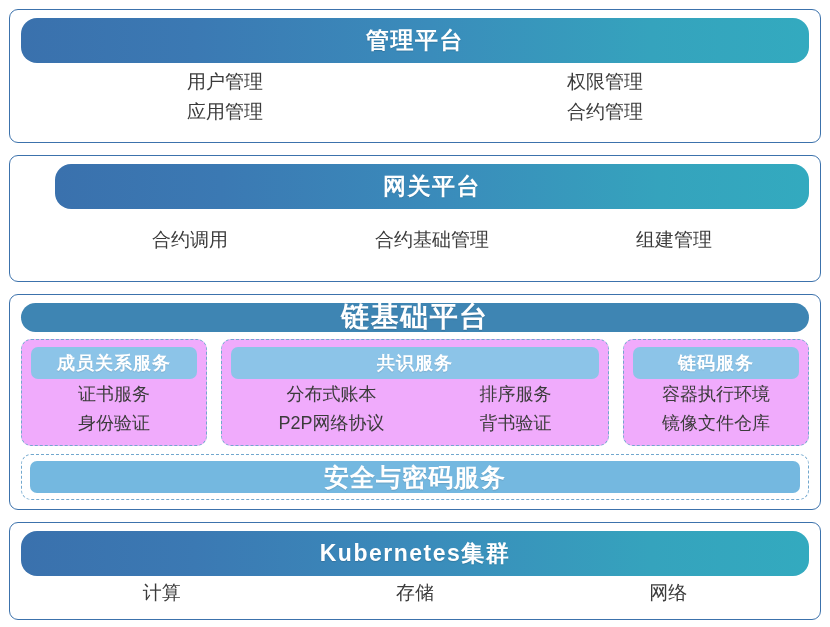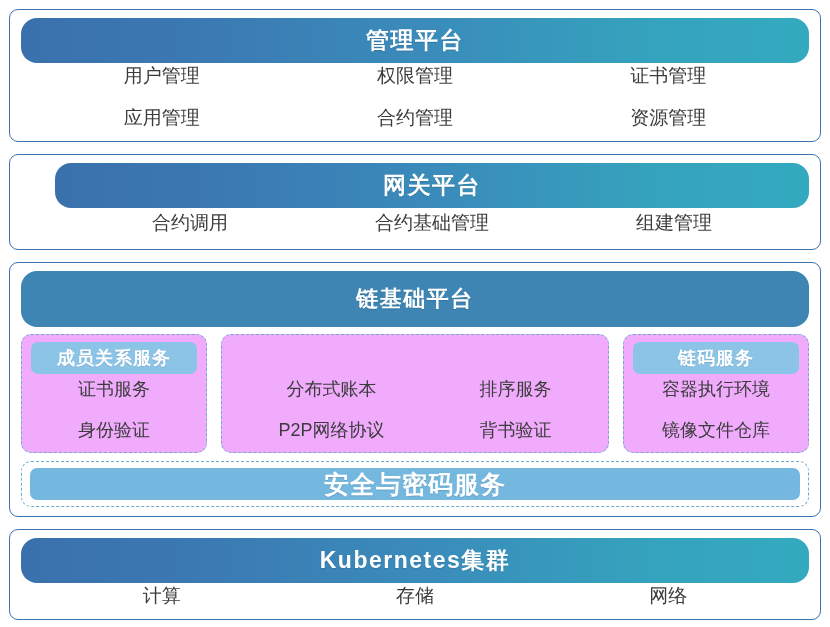--- a/index.html
+++ b/index.html
@@ -53,38 +53,38 @@
     letter-spacing: 1.5px;
     text-shadow: 0 1px 1px rgba(0,0,0,0.13);
   }
   .bar-gradient {
     background: linear-gradient(90deg, #3A71AD 0%, #3B79B3 22%, #3A8CBB 52%, #35A3BD 80%, #33AABF 100%);
   }
   .bar-solid {
     background: #3E85B3;
   }
   .bar-chain {
-    height: 56px;
-    font-size: 22px;
+    height: 29px;
+    font-size: 28px;
   }
 
   
   .labels {
     flex: 1 1 auto;
     display: flex;
     align-items: center;
     justify-content: space-around;
     padding: 0 14px;
   }
   .label-col {
     display: flex;
     flex-direction: column;
     align-items: center;
     justify-content: center;
-    gap: 15px;
+    gap: 3px;
   }
   .label-txt {
     color: #3B3B3B;
     font-size: 19px;
     line-height: 1.42;
     white-space: nowrap;
   }
 
   
   .chain-body {
@@ -177,24 +177,20 @@
     <div class="bar bar-gradient">管理平台</div>
     <div class="labels labels-4">
       <div class="label-col">
         <span class="label-txt">用户管理</span>
         <span class="label-txt">应用管理</span>
       </div>
       <div class="label-col">
         <span class="label-txt">权限管理</span>
         <span class="label-txt">合约管理</span>
       </div>
-      <div class="label-col">
-        <span class="label-txt">证书管理</span>
-        <span class="label-txt">资源管理</span>
-      </div>
     </div>
   </section>
 
   <section class="card card-gateway">
     <div class="bar bar-gradient">网关平台</div>
     <div class="labels labels-3">
       <div class="label-col">
         <span class="label-txt">合约调用</span>
       </div>
       <div class="label-col">
@@ -216,20 +212,21 @@
           <div class="subbar">成员关系服务</div>
           <div class="sub-labels">
             <div class="label-col">
               <span class="sub-label-txt">证书服务</span>
               <span class="sub-label-txt">身份验证</span>
             </div>
           </div>
         </div>
 
         <div class="dash-box col-consensus">
+          <div class="subbar">共识服务</div>
           <div class="sub-labels">
             <div class="label-col">
               <span class="sub-label-txt">分布式账本</span>
               <span class="sub-label-txt">P2P网络协议</span>
             </div>
             <div class="label-col">
               <span class="sub-label-txt">排序服务</span>
               <span class="sub-label-txt">背书验证</span>
             </div>
           </div>

